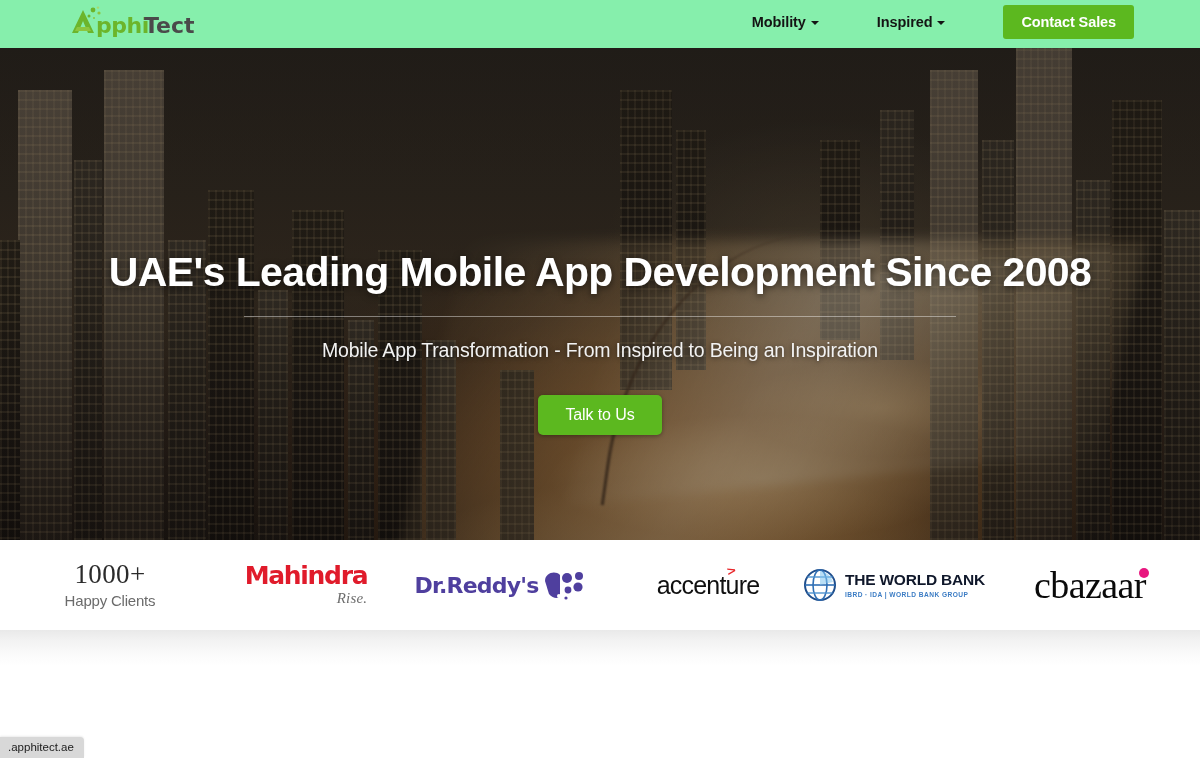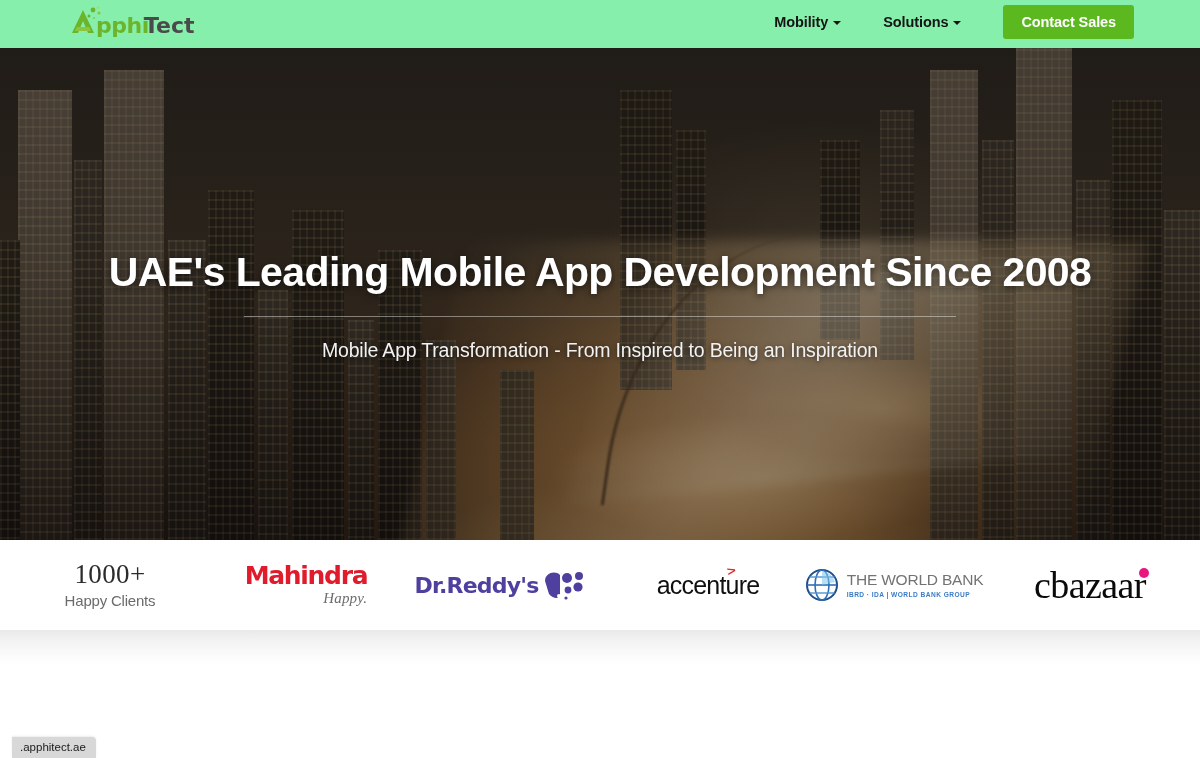--- a/index.html
+++ b/index.html
@@ -36,21 +36,21 @@
     display: flex;
     align-items: center;
     height: 34px;
     cursor: pointer;
   }
   .logo svg { display: block; }
 
   .nav {
     display: flex;
     align-items: center;
-    gap: 0px;
+    gap: 16px;
   }
   .nav-item {
     font-size: 14.5px;
     font-weight: bold;
     color: #141414;
     padding: 6px 0;
     margin-right: 42px;
     cursor: pointer;
     white-space: nowrap;
     display: flex;
@@ -285,22 +285,22 @@
     font-size: 15px;
     font-weight: bold;
     color: #e8262a;
     transform: rotate(-12deg) scaleY(0.82);
   }
 
   .wb-wrap { display: flex; align-items: center; gap: 8px; }
   .wb-texts { display: flex; flex-direction: column; }
   .wb-main {
     font-size: 15.5px;
-    font-weight: normal;
-    color: #737373;
+    font-weight: bold;
+    color: #0f172a;
     letter-spacing: -0.2px;
     line-height: 1.05;
   }
   .wb-sub {
     font-size: 6.6px;
     font-weight: bold;
     color: #3b7cc4;
     letter-spacing: 0.45px;
     margin-top: 3px;
   }
@@ -332,21 +332,21 @@
     background: #ffffff;
     display: flex;
     align-items: flex-end;
     justify-content: center;
     overflow: hidden;
   }
 
   
   .status-bar {
     position: absolute;
-    left: 12px;
+    left: 0;
     bottom: 0;
     background: #d8d8d8;
     color: #1b1b1b;
     font-size: 11.5px;
     padding: 4px 10px 5px 8px;
     border-top-right-radius: 4px;
     z-index: 90;
     font-family: "Liberation Sans", sans-serif;
     box-shadow: 0 -1px 2px rgba(0,0,0,0.08);
   }
@@ -373,21 +373,21 @@
         <text x="78" y="27" font-family="DejaVu Sans, sans-serif" font-size="22" font-weight="bold" fill="#4a4a4a" letter-spacing="0">Tect</text>
       </svg>
     </div>
 
     <nav class="nav">
       <div class="nav-item">
         <span>Mobility</span>
         <span class="caret"></span>
       </div>
       <div class="nav-item">
-        <span>Solutions</span>
+        <span>Inspired</span>
         <span class="caret"></span>
       </div>
       <button class="btn-contact">Contact Sales</button>
     </nav>
   </div>
 
   <div class="hero">
     <div class="hero-bg"></div>
 
     <div class="hero-skyline">
@@ -417,34 +417,35 @@
       <div class="road2"></div>
       <div class="curve"></div>
     </div>
 
     <div class="hero-veil"></div>
 
     <div class="hero-content">
       <h1 class="hero-title">UAE's Leading Mobile App Development Since 2008</h1>
       <div class="hero-divider"></div>
       <p class="hero-sub">Mobile App Transformation - From Inspired to Being an Inspiration</p>
+      <button class="btn-talk">Talk to Us</button>
     </div>
   </div>
 
   <div class="clients">
 
     <div class="client">
       <div class="happy-num">1000+</div>
       <div class="happy-label">Happy Clients</div>
     </div>
 
     <div class="client">
       <div class="mahindra">
         <div class="mahindra-main">Mahindra</div>
-        <div class="mahindra-sub">Happy.</div>
+        <div class="mahindra-sub">Rise.</div>
       </div>
     </div>
 
     <div class="client">
       <div class="reddys-wrap">
         <span class="reddys-text">Dr.Reddy's</span>
         <svg width="46" height="32" viewBox="0 0 46 32">
           <path d="M2 12 C2 4, 12 1, 17 6 L17 26 C17 30, 10 30, 6 25 Z" fill="#4f3f9e"></path>
           <circle cx="16" cy="27" r="2" fill="#ffffff"></circle>
           <circle cx="24" cy="9" r="5" fill="#4f3f9e"></circle>

